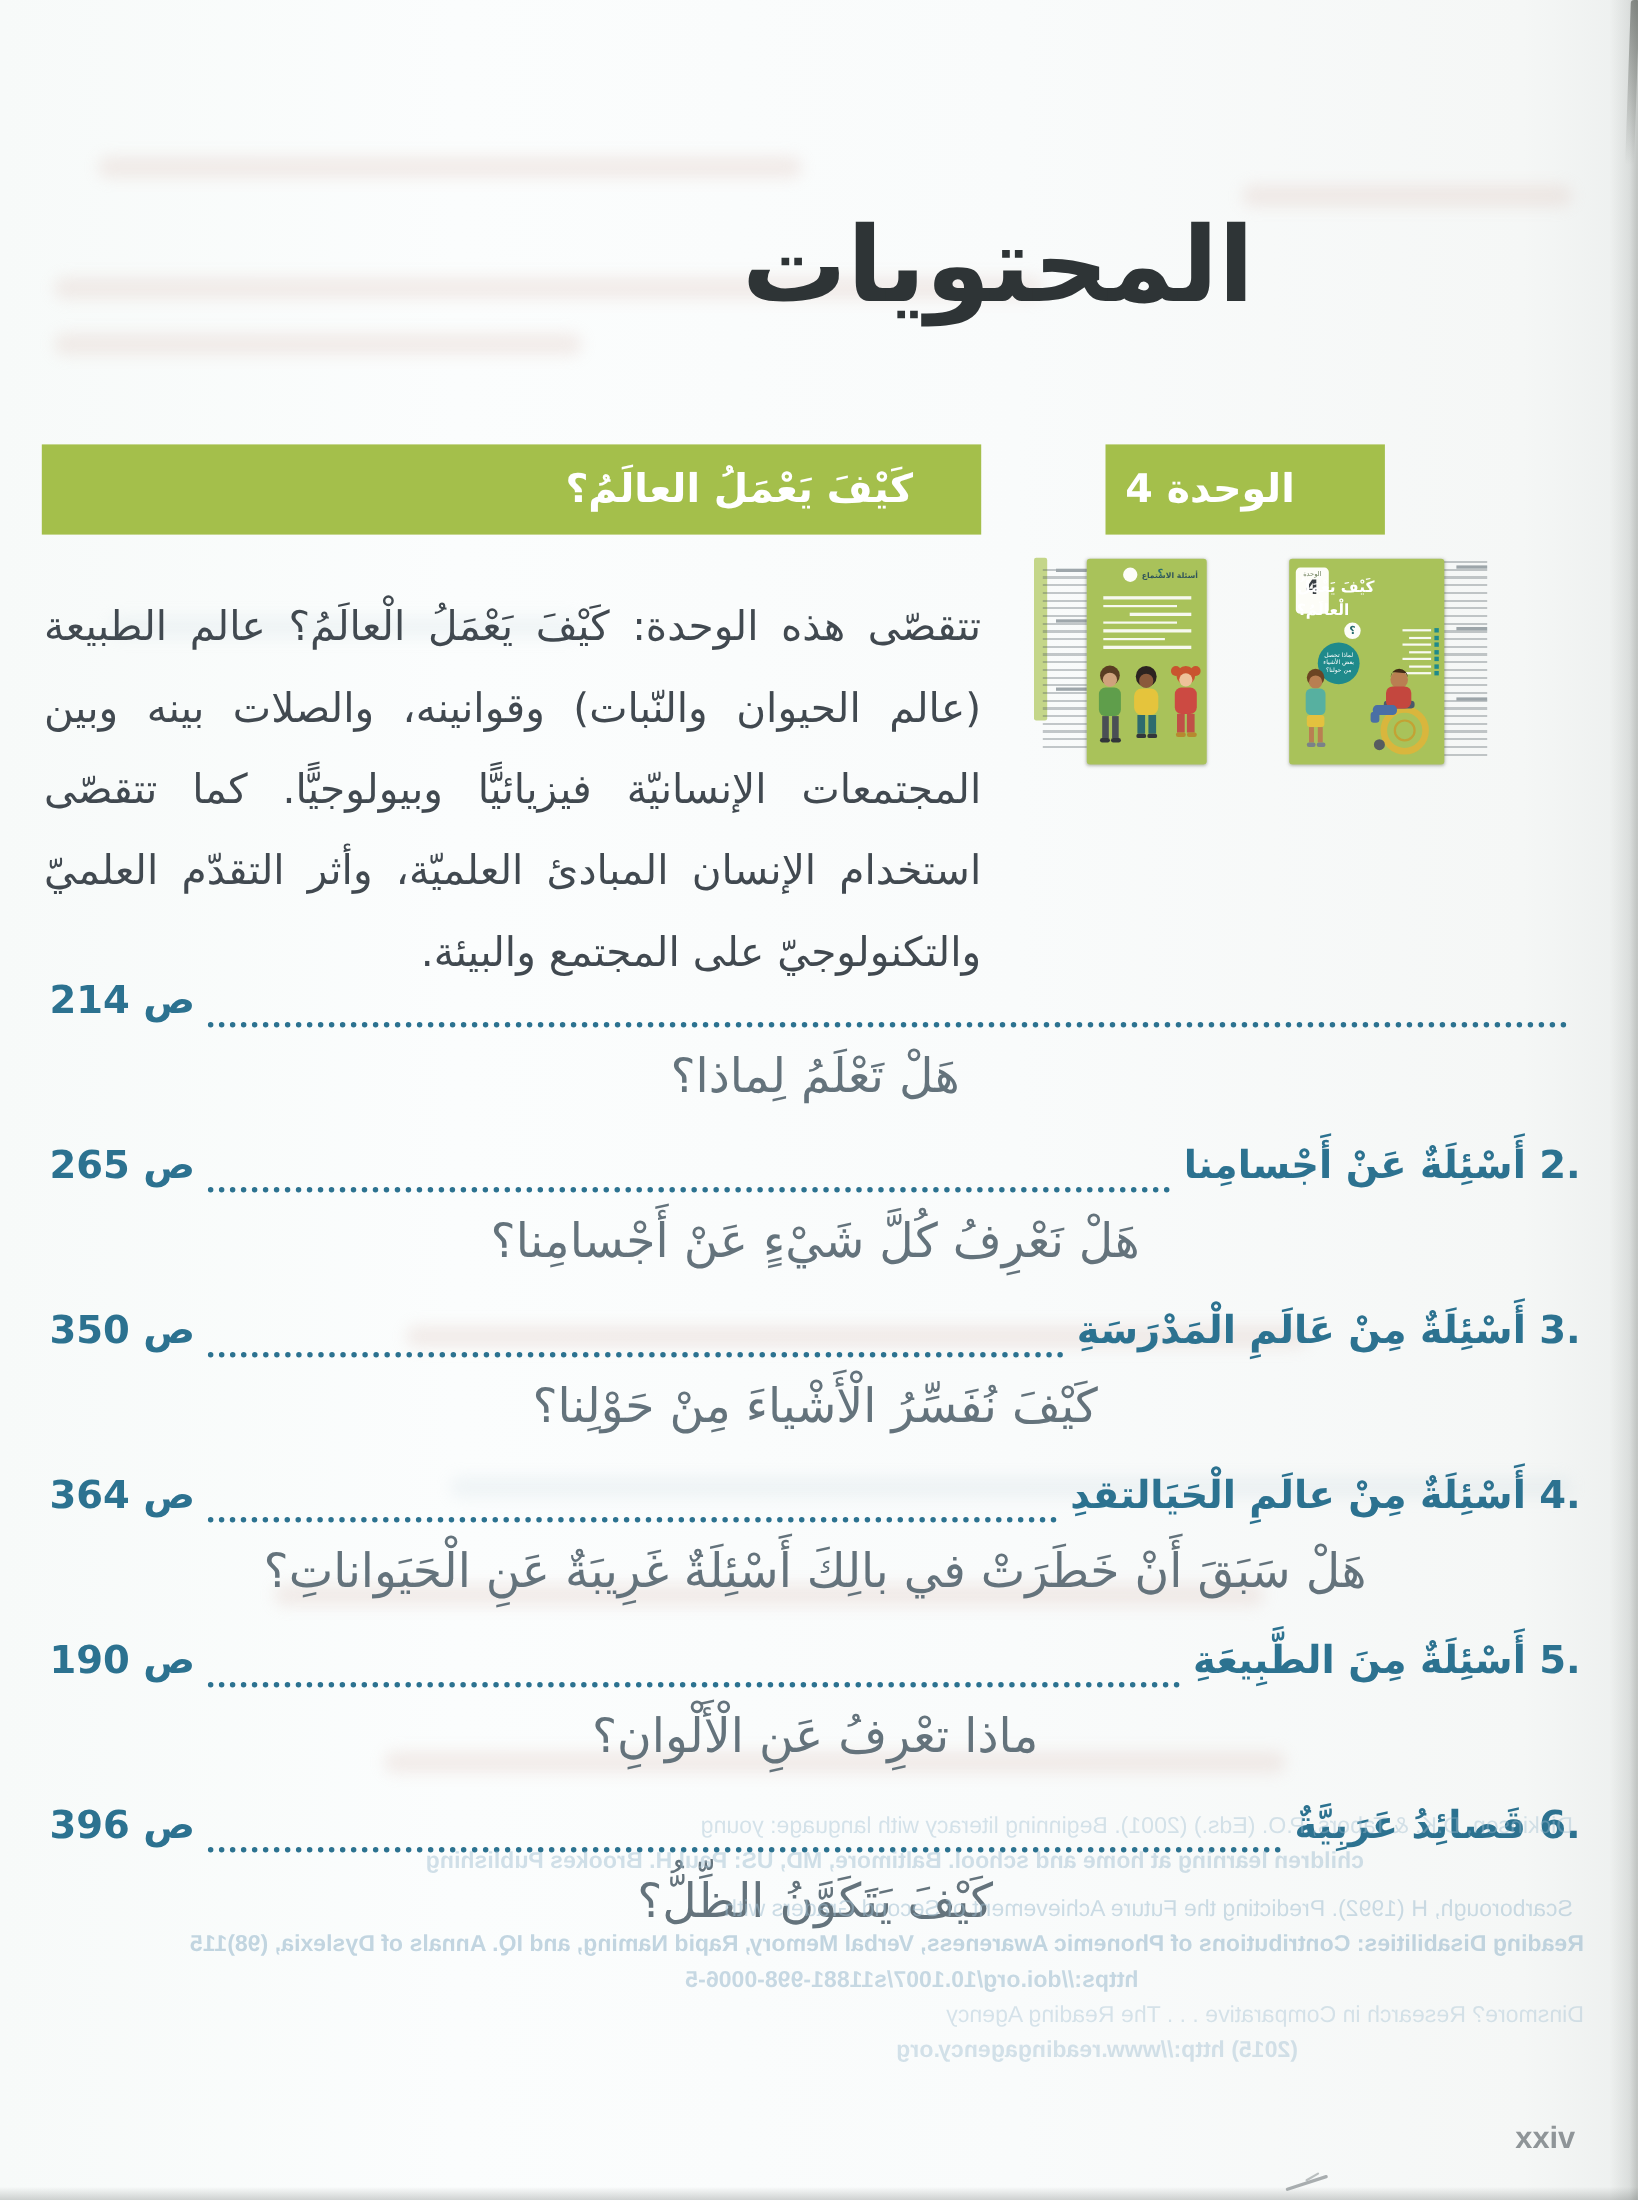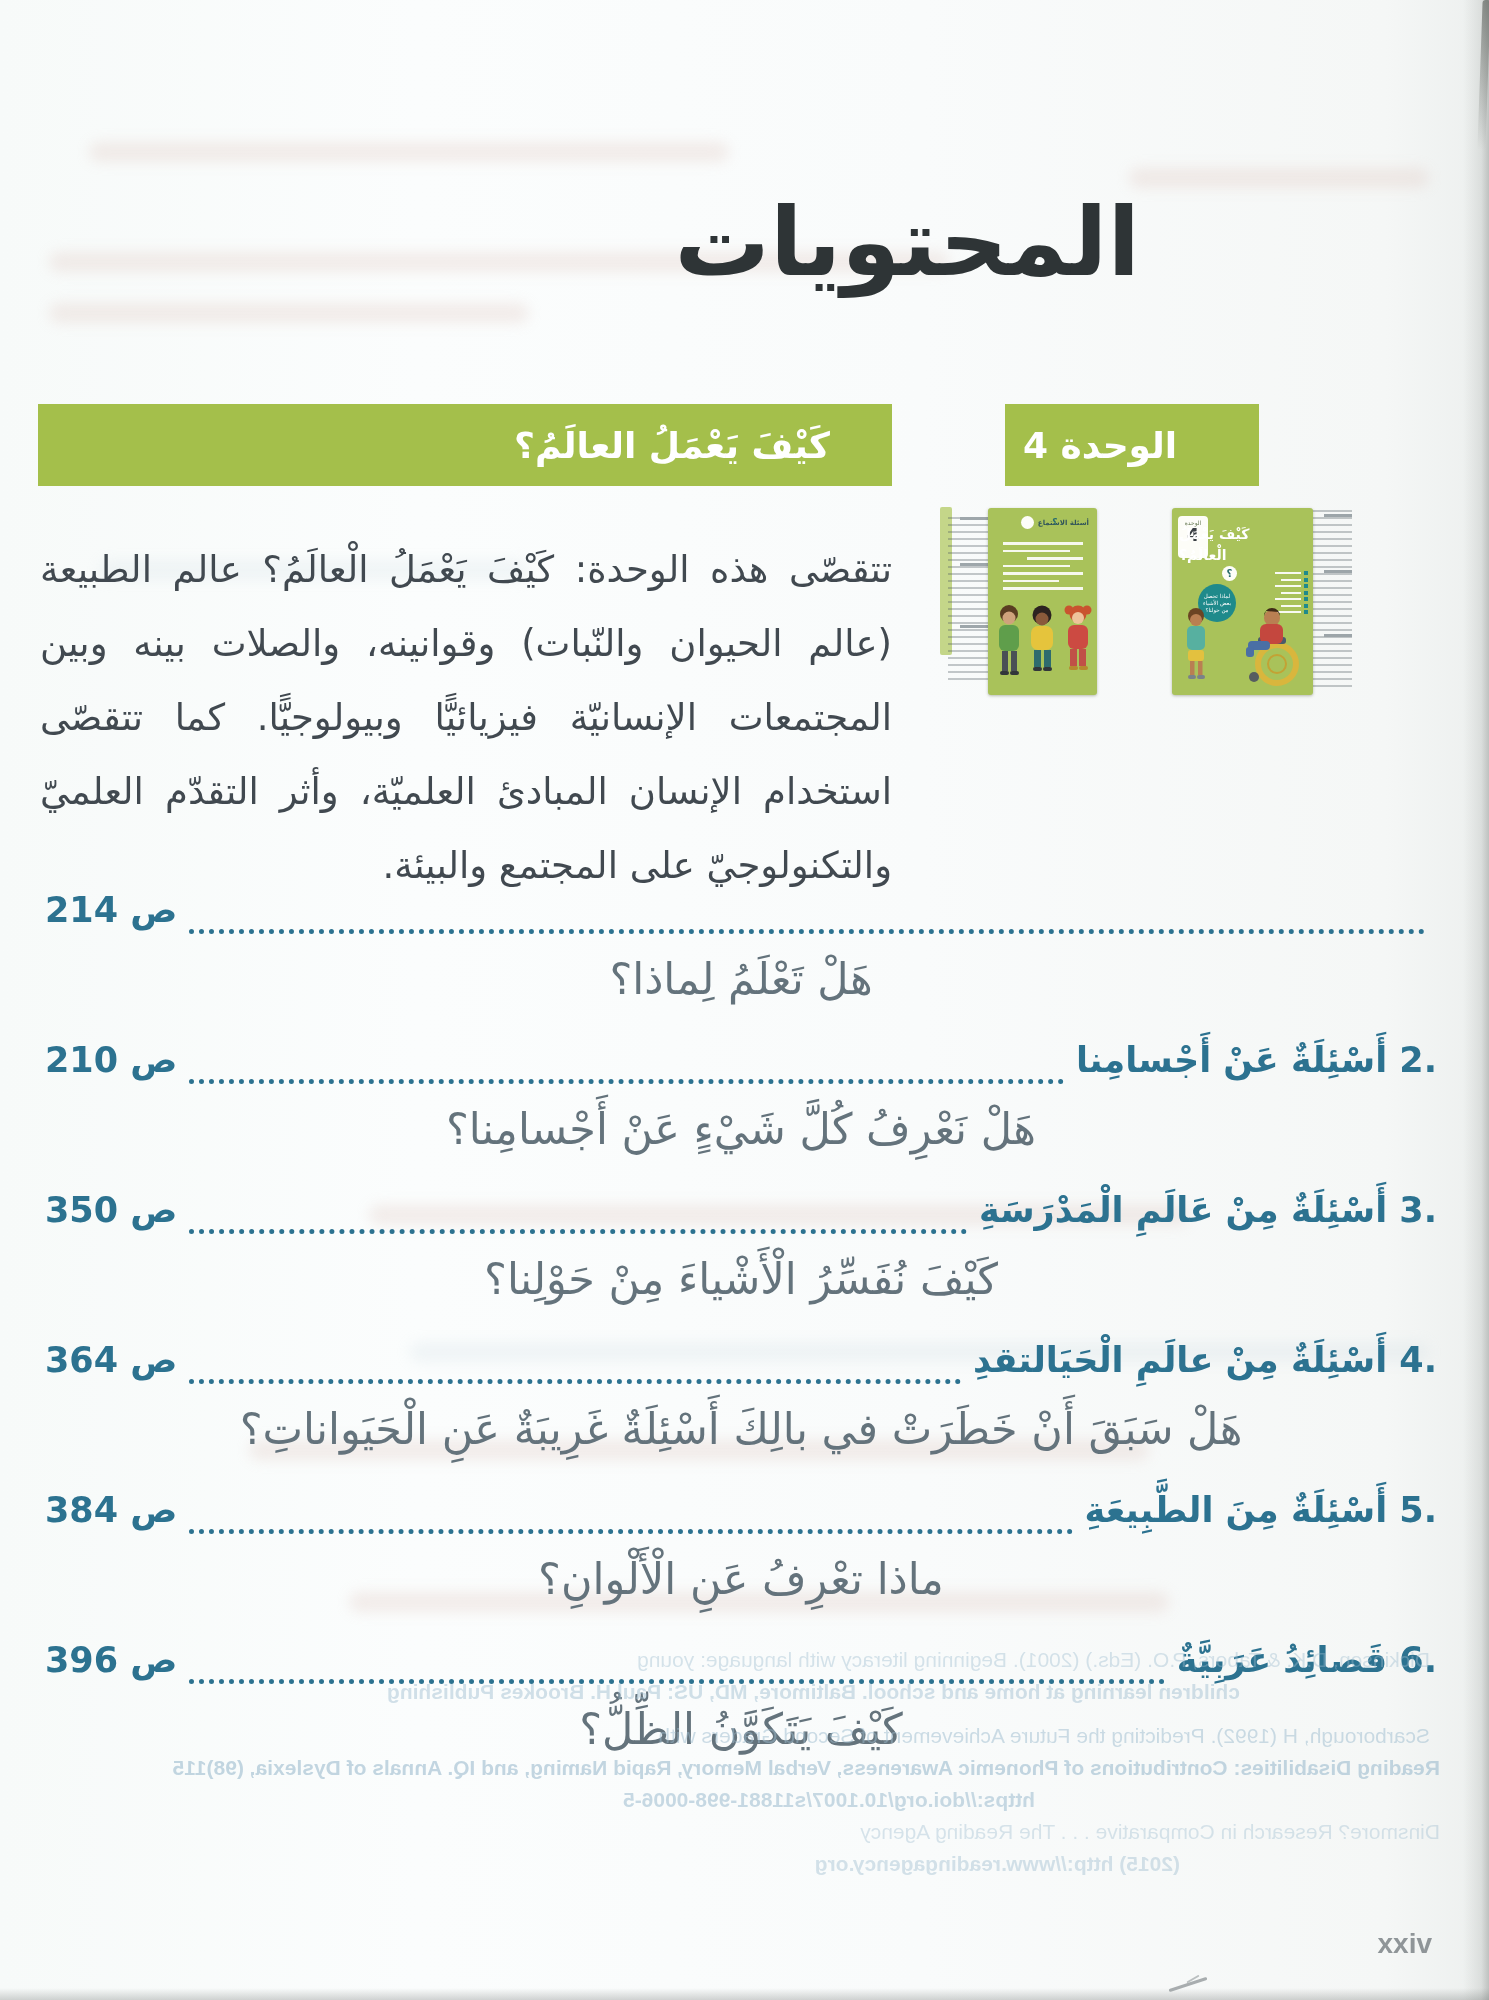--- a/index.html
+++ b/index.html
@@ -213,21 +213,21 @@
         <span class="toc-dots"></span>
         <span class="toc-page">ص 214</span>
       </div>
       <div class="toc-sub">هَلْ تَعْلَمُ لِماذا؟</div>
     </div>
 
     <div class="toc-entry" style="top: 1040px;">
       <div class="toc-row">
         <span class="toc-title"><span class="toc-num">2.</span> <span class="toc-ttl-text">أَسْئِلَةٌ عَنْ أَجْسامِنا</span></span>
         <span class="toc-dots"></span>
-        <span class="toc-page">ص 210</span>
+        <span class="toc-page">ص 265</span>
       </div>
       <div class="toc-sub">هَلْ نَعْرِفُ كُلَّ شَيْءٍ عَنْ أَجْسامِنا؟</div>
     </div>
 
     <div class="toc-entry" style="top: 1190px;">
       <div class="toc-row">
         <span class="toc-title"><span class="toc-num">3.</span> <span class="toc-ttl-text">أَسْئِلَةٌ مِنْ عَالَمِ الْمَدْرَسَةِ</span></span>
         <span class="toc-dots"></span>
         <span class="toc-page">ص 350</span>
       </div>
@@ -240,21 +240,21 @@
         <span class="toc-dots"></span>
         <span class="toc-page">ص 364</span>
       </div>
       <div class="toc-sub">هَلْ سَبَقَ أَنْ خَطَرَتْ في بالِكَ أَسْئِلَةٌ غَرِيبَةٌ عَنِ الْحَيَواناتِ؟</div>
     </div>
 
     <div class="toc-entry" style="top: 1490px;">
       <div class="toc-row">
         <span class="toc-title"><span class="toc-num">5.</span> <span class="toc-ttl-text">أَسْئِلَةٌ مِنَ الطَّبِيعَةِ</span></span>
         <span class="toc-dots"></span>
-        <span class="toc-page">ص 384</span>
+        <span class="toc-page">ص 190</span>
       </div>
       <div class="toc-sub">ماذا تعْرِفُ عَنِ الْأَلْوانِ؟</div>
     </div>
 
     <div class="toc-entry" style="top: 1640px;">
       <div class="toc-row">
         <span class="toc-title"><span class="toc-num">6.</span> <span class="toc-ttl-text">قَصائِدُ عَرَبِيَّةٌ</span></span>
         <span class="toc-dots"></span>
         <span class="toc-page">ص 396</span>
       </div>

